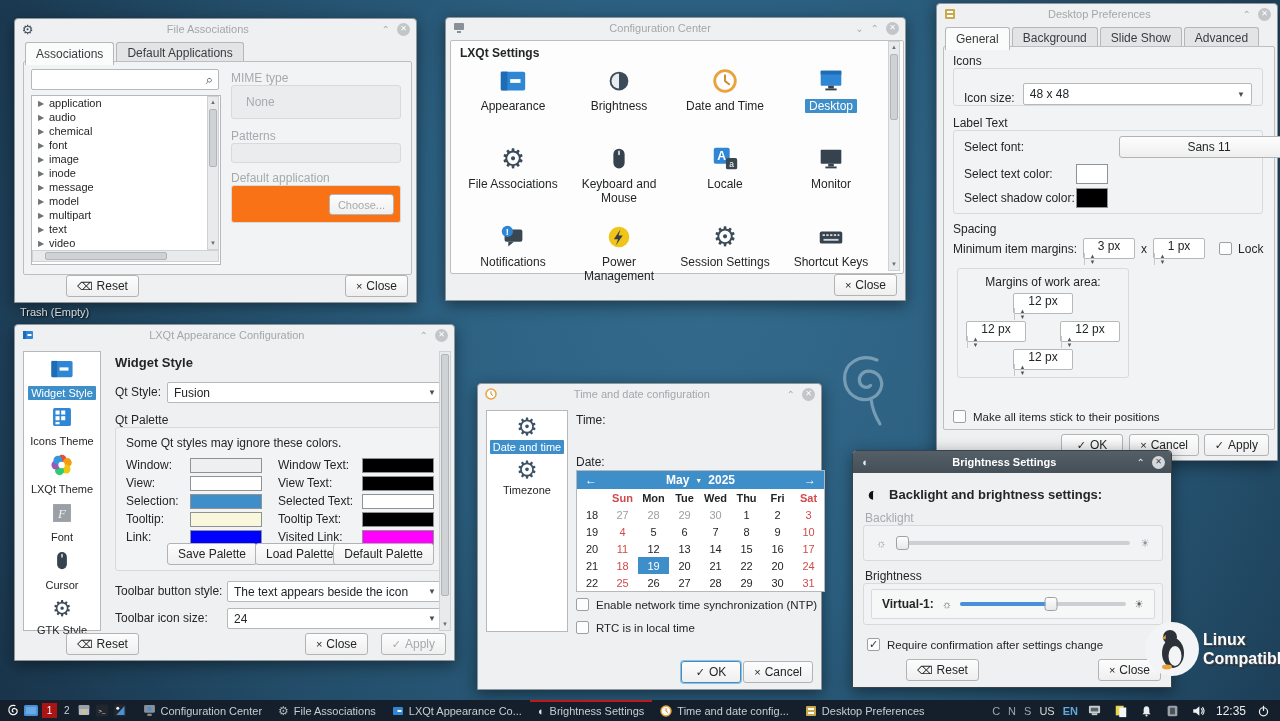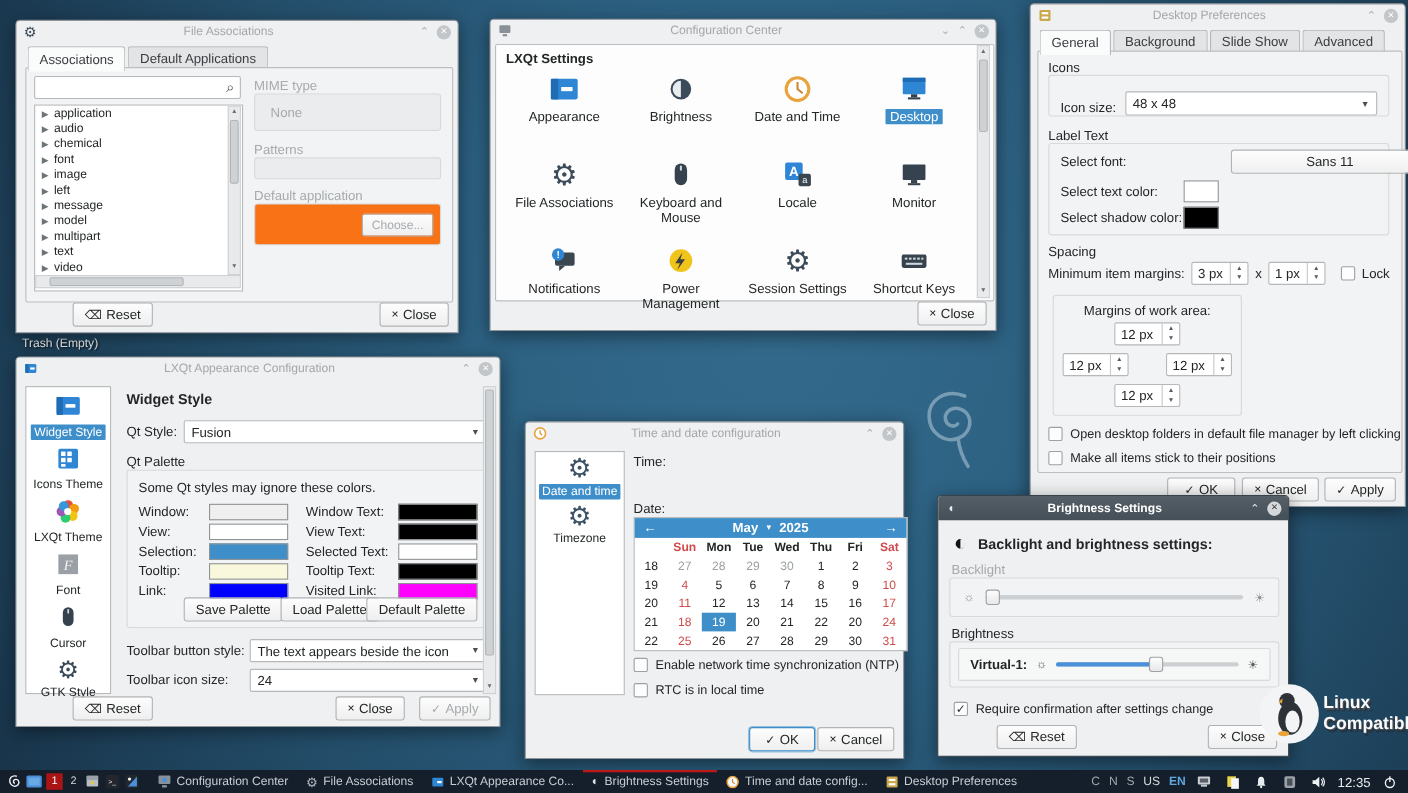--- a/index.html
+++ b/index.html
@@ -26,21 +26,21 @@
     border-radius:3px 3px 0 0;margin-right:2px;font-size:12px;color:#3a3d40;}
   .tab.act{background:#fafbfb;position:relative;z-index:2;padding-top:4px;}
   .frame{position:absolute;border:1px solid #bcbec0;background:#f2f3f4;border-radius:2px;}
   .gb{position:absolute;border:1px solid #d7d9da;background:#f2f3f4;border-radius:3px;box-sizing:border-box;}
   .lbl{position:absolute;font-size:12px;white-space:nowrap;}
   .dis{color:#a6aaad;}
   .field,.dd,.spin{background:#fff;border:1px solid #b6b8ba;border-radius:2px;box-sizing:border-box;
     display:flex;align-items:center;font-size:12px;}
   .dd{justify-content:space-between;padding:0 6px;}
   .dd .car{font-size:8px;color:#4a4e52;margin-left:6px;}
-  .spin{padding:0;}
+  .spin{padding:0;flex-direction:column;}
   .spin .sv{flex:1;padding:0 5px;white-space:nowrap;}
   .sbt{width:15px;border-left:1px solid #c6c8ca;display:flex;flex-direction:column;align-self:stretch;}
   .sbt span{flex:1;font-size:6px;color:#55595d;display:flex;align-items:center;justify-content:center;}
   .btn{position:absolute;height:22px;display:inline-flex;align-items:center;gap:4px;
     background:linear-gradient(#fdfdfd,#efefef);border:1px solid #b1b3b5;border-radius:3px;
     padding:0 10px;font-size:12px;white-space:nowrap;box-sizing:border-box;margin-left:43px;}
   .btn .bi{font-size:11px;}
   .btn.disb{color:#a6aaad;}
   .btn.foc{border-color:#3d8ec9;box-shadow:0 0 0 1px rgba(61,142,201,.5);}
   .chk{width:13px;height:13px;background:#fdfdfd;border:1px solid #9da1a4;border-radius:2px;
@@ -152,21 +152,21 @@
     <div class="titem">
         <span class="tri">▶</span>
         <span>font</span>
       </div>
     <div class="titem">
         <span class="tri">▶</span>
         <span>image</span>
       </div>
     <div class="titem">
         <span class="tri">▶</span>
-        <span>left</span>
+        <span>inode</span>
       </div>
     <div class="titem">
         <span class="tri">▶</span>
         <span>message</span>
       </div>
     <div class="titem">
         <span class="tri">▶</span>
         <span>model</span>
       </div>
     <div class="titem">
@@ -436,24 +436,20 @@
           <span>▼</span>
         </span>
       </span>
     <span class="spin" style="position:absolute;left:55px;top:80px;width:60px;height:21px">
         <span class="sv">12 px</span>
         <span class="sbt">
           <span>▲</span>
           <span>▼</span>
         </span>
       </span>
-  </div>
-  <div class="chkrow" style="left:16px;top:384px">
-    <span class="chk"></span>
-    <span style="font-size:11.5px">Open desktop folders in default file manager by left clicking</span>
   </div>
   <div class="chkrow" style="left:16px;top:406px">
     <span class="chk"></span>
     <span style="font-size:11.5px">Make all items stick to their positions</span>
   </div>
   <span class="btn" style="right:154px;bottom:4px;width:62px;justify-content:center">
       <span class="bi">✓</span>
       <span>OK</span>
     </span>
   <span class="btn" style="right:78px;bottom:4px">

